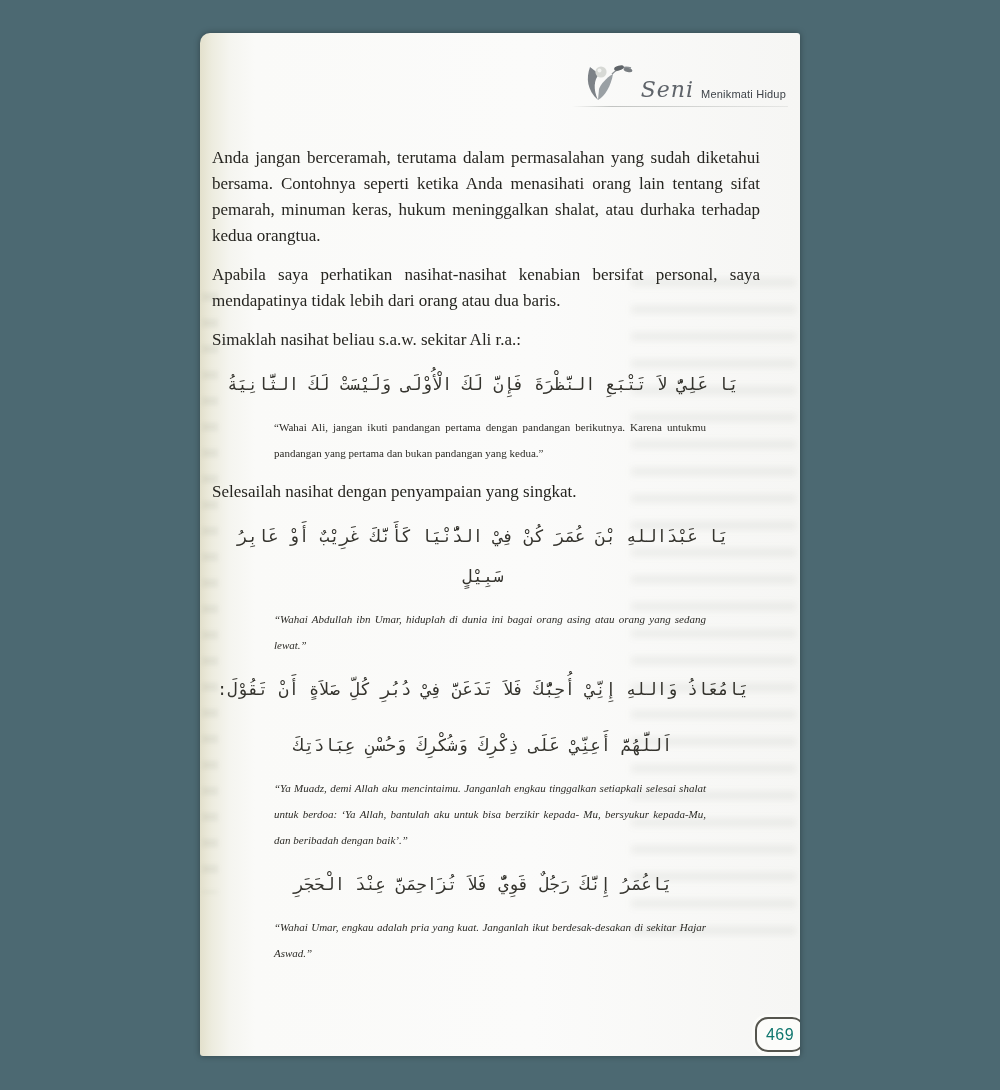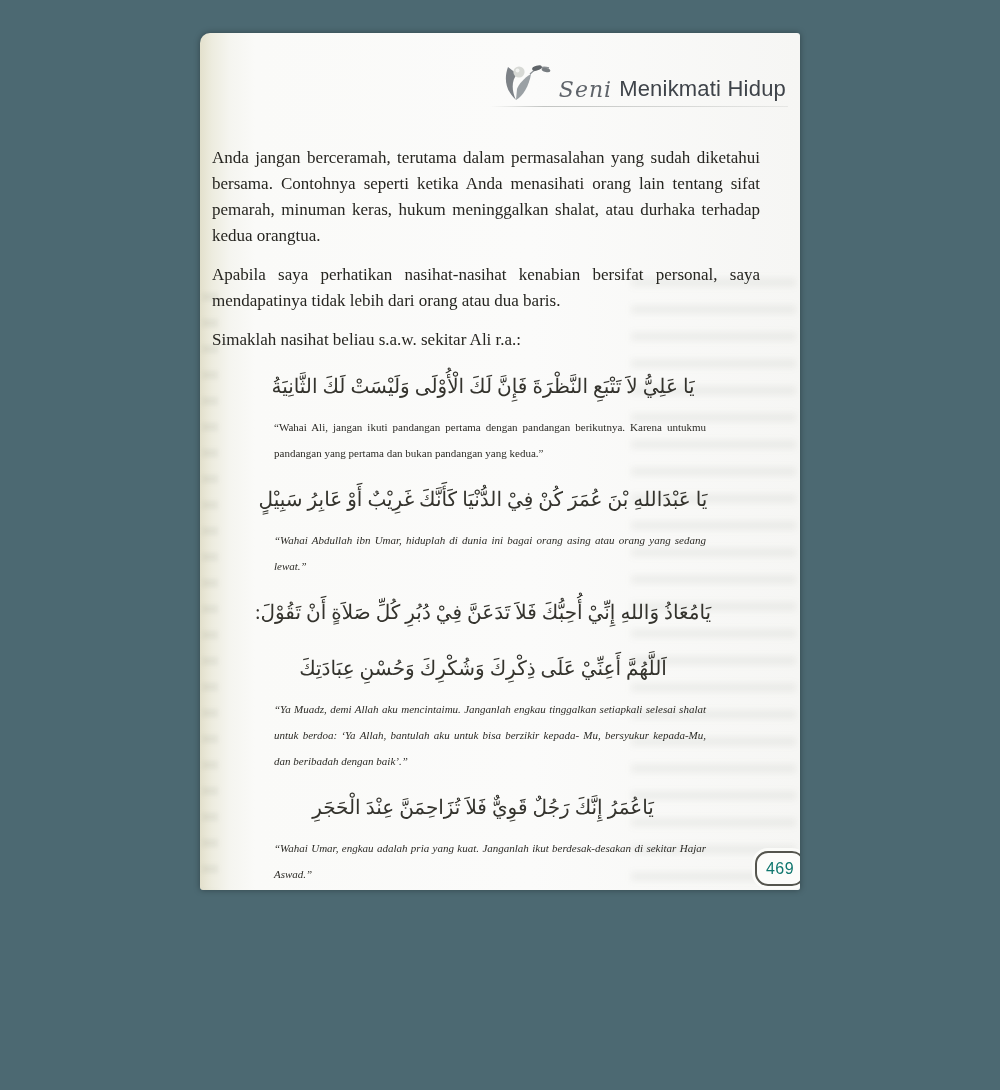--- a/index.html
+++ b/index.html
@@ -5,21 +5,21 @@
   html,body{margin:0;padding:0;}
   body{
     width:1000px;height:1090px;
     background:#4c6972;
     position:relative;
     overflow:hidden;
     font-family:"Liberation Serif", serif;
   }
   
   .paper{
-    position:absolute;left:200px;top:33px;width:600px;height:857px;
+    position:absolute;left:200px;top:33px;width:600px;height:1023px;
     background:linear-gradient(90deg,#e3e0cc 0px,#edecdf 12px,#f5f5f0 30px,#fafaf8 55px,#fbfbfa 55%,#f6f6f4 100%);
     border-radius:10px 3px 2px 3px;
     overflow:hidden;
     box-shadow:0 0 6px rgba(0,0,0,0.35);
   }
   
   .ghost{
     position:absolute;right:4px;top:245px;width:165px;height:660px;
     background:repeating-linear-gradient(180deg,
       rgba(95,100,85,0.07) 0 9px, rgba(0,0,0,0) 9px 27px);
@@ -42,38 +42,38 @@
     content:"";position:absolute;left:-4px;right:2px;bottom:0;height:1px;
     background:linear-gradient(90deg,rgba(110,115,112,0) 0,rgba(110,115,112,0.4) 18%,rgba(110,115,112,0.12) 100%);
   }
   .brand-logo{width:52px;height:42px;margin-bottom:-3px;}
   .brand-script{
     font-family:"DejaVu Serif", serif;font-style:italic;
     font-size:22px;color:#5f646a;line-height:1;letter-spacing:1px;
   }
   .brand-title{
     font-family:"Liberation Sans", sans-serif;
-    font-size:22px;color:#3e4349;line-height:1.15;letter-spacing:0.2px;
+    font-size:11px;color:#3e4349;line-height:1.15;letter-spacing:0.2px;
   }
   
   .content{
     position:relative;
     padding:112px 40px 0 12px;
     color:#262520;
   }
   .para{
     margin:0 0 13px;
     font-size:17px;line-height:26px;
     text-align:justify;
   }
   .arabic{
     direction:rtl;
     text-align:center;
-    font-family:Liberation Serif, serif;
-    font-size:20px;line-height:40px;
+    font-family:Liberation Mono, monospace;
+    font-size:17px;line-height:40px;
     color:#34332d;
     margin:2px 6px 8px 0;
   }
   .quote{
     margin:0 54px 13px 62px;
     font-size:11px;line-height:26px;
     text-align:justify;
     color:#2b2a25;
   }
   .quote.it{font-style:italic;}
@@ -117,20 +117,21 @@
     <p class="para">Anda jangan berceramah, terutama dalam permasalahan yang sudah diketahui bersama. Contohnya seperti ketika Anda menasihati orang lain tentang sifat pemarah, minuman keras, hukum meninggalkan shalat, atau durhaka terhadap kedua orangtua.</p>
 
     <p class="para">Apabila saya perhatikan nasihat-nasihat kenabian bersifat personal, saya mendapatinya tidak lebih dari orang atau dua baris.</p>
 
     <p class="para">Simaklah nasihat beliau s.a.w. sekitar Ali r.a.:</p>
 
     <div class="arabic" dir="rtl">يَا عَلِيُّ لاَ تَتْبَعِ النَّظْرَةَ فَإِنَّ لَكَ الْأُوْلَى وَلَيْسَتْ لَكَ الثَّانِيَةُ</div>
 
     <div class="quote">“Wahai Ali, jangan ikuti pandangan pertama dengan pandangan berikutnya. Karena untukmu pandangan yang pertama dan bukan pandangan yang kedua.”</div>
 
+    <p class="para">Selesailah nasihat dengan penyampaian yang singkat.</p>
 
     <div class="arabic" dir="rtl">يَا عَبْدَاللهِ بْنَ عُمَرَ كُنْ فِيْ الدُّنْيَا كَأَنَّكَ غَرِيْبٌ أَوْ عَابِرُ سَبِيْلٍ</div>
 
     <div class="quote it">“Wahai Abdullah ibn Umar, hiduplah di dunia ini bagai orang asing atau orang yang sedang lewat.”</div>
 
     <div class="arabic" dir="rtl" style="margin-bottom:16px;">يَامُعَاذُ وَاللهِ إِنِّيْ أُحِبُّكَ فَلاَ تَدَعَنَّ فِيْ دُبُرِ كُلِّ صَلاَةٍ أَنْ تَقُوْلَ:</div>
     <div class="arabic" dir="rtl" style="margin-top:0;">اَللَّهُمَّ أَعِنِّيْ عَلَى ذِكْرِكَ وَشُكْرِكَ وَحُسْنِ عِبَادَتِكَ</div>
 
     <div class="quote it">“Ya Muadz, demi Allah aku mencintaimu. Janganlah engkau tinggalkan setiapkali selesai shalat untuk berdoa: ‘Ya Allah, bantulah aku untuk bisa berzikir kepada- Mu, bersyukur kepada-Mu, dan beribadah dengan baik’.”</div>
 

